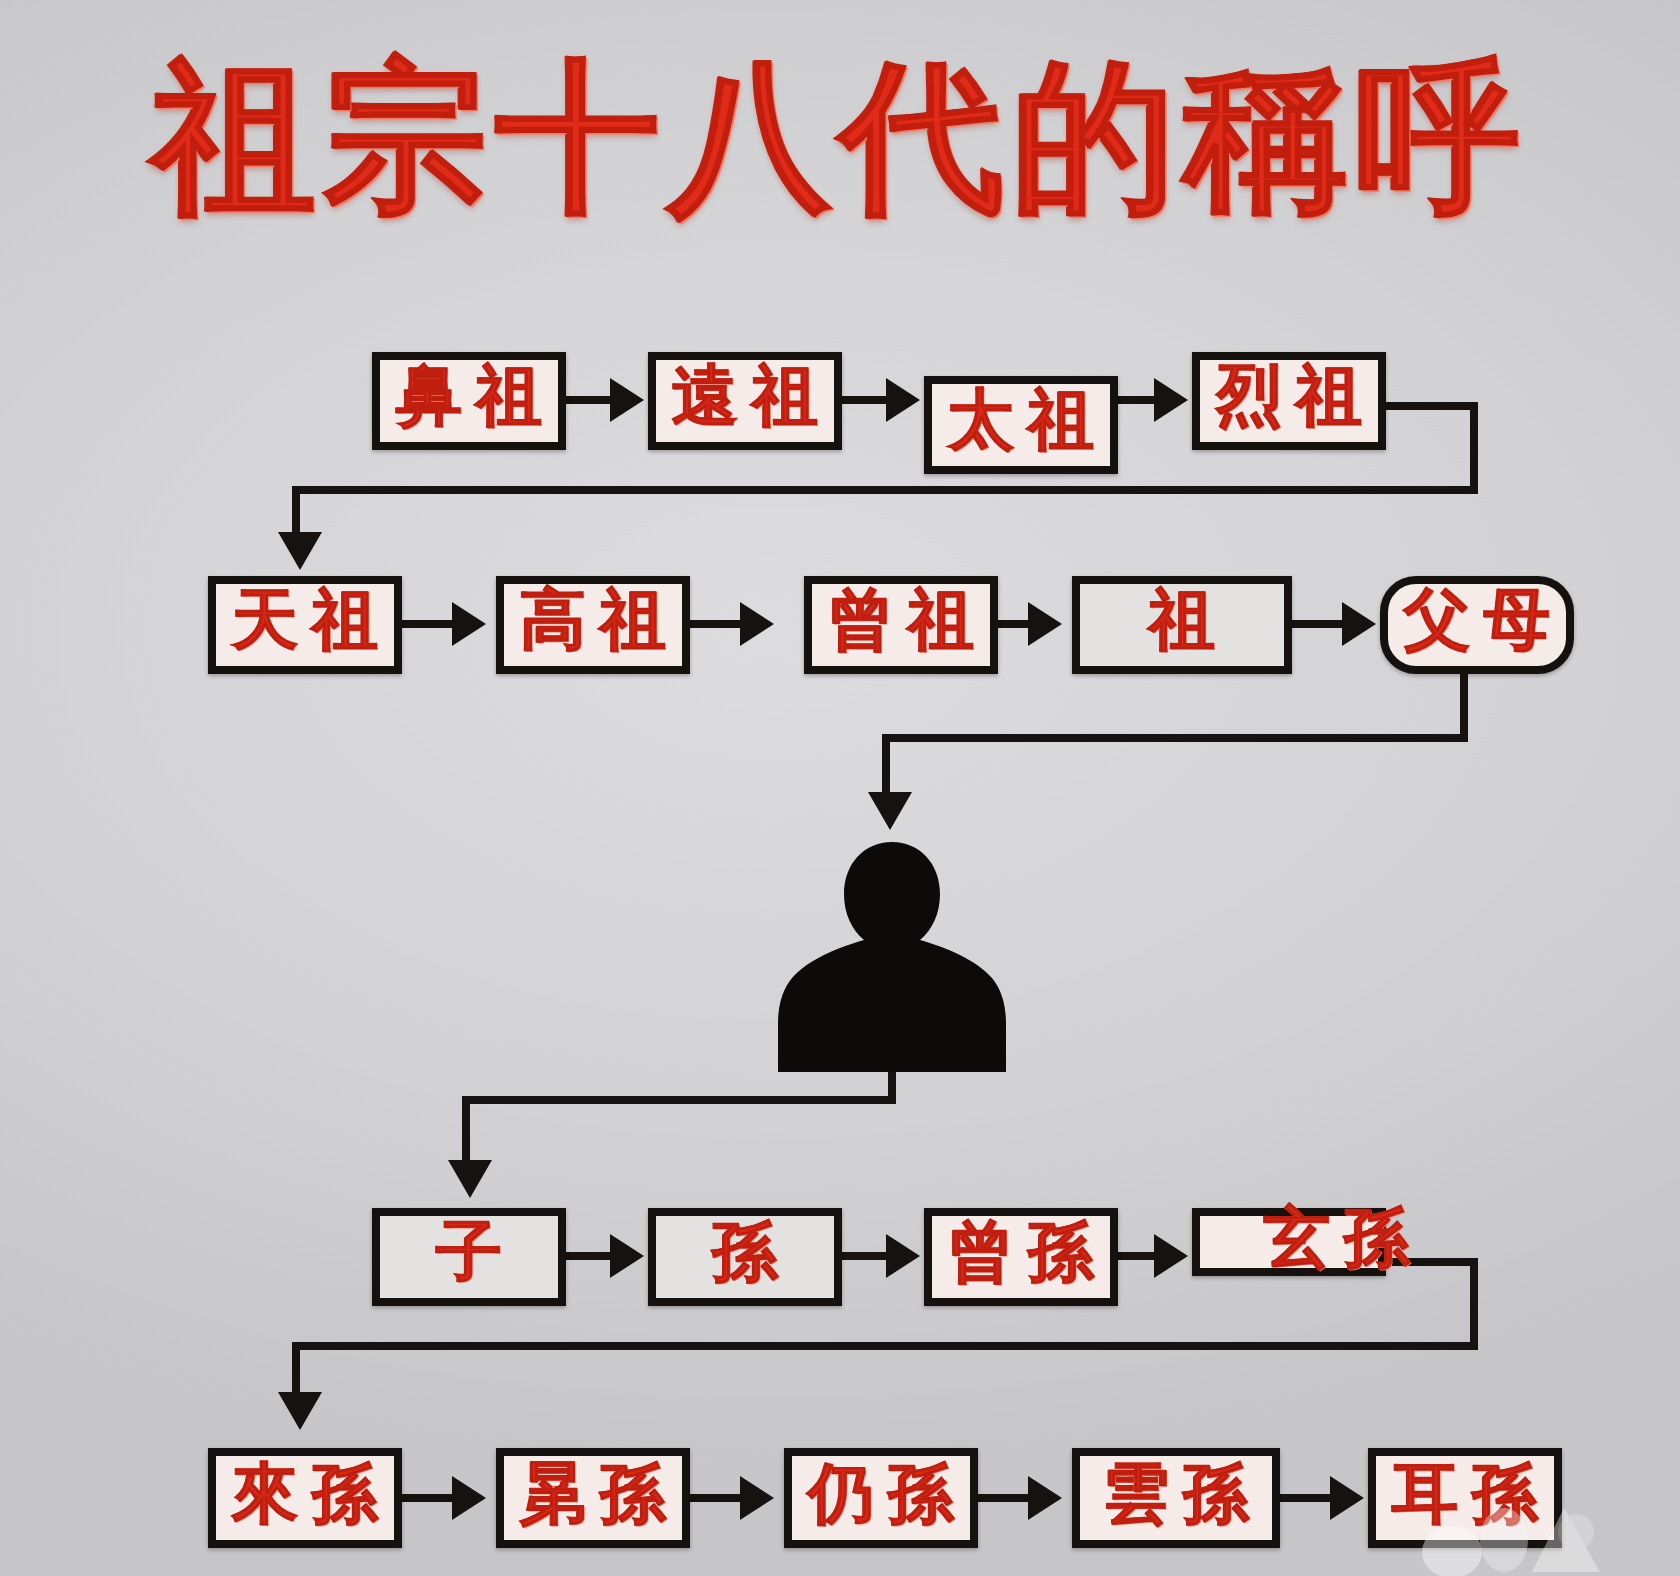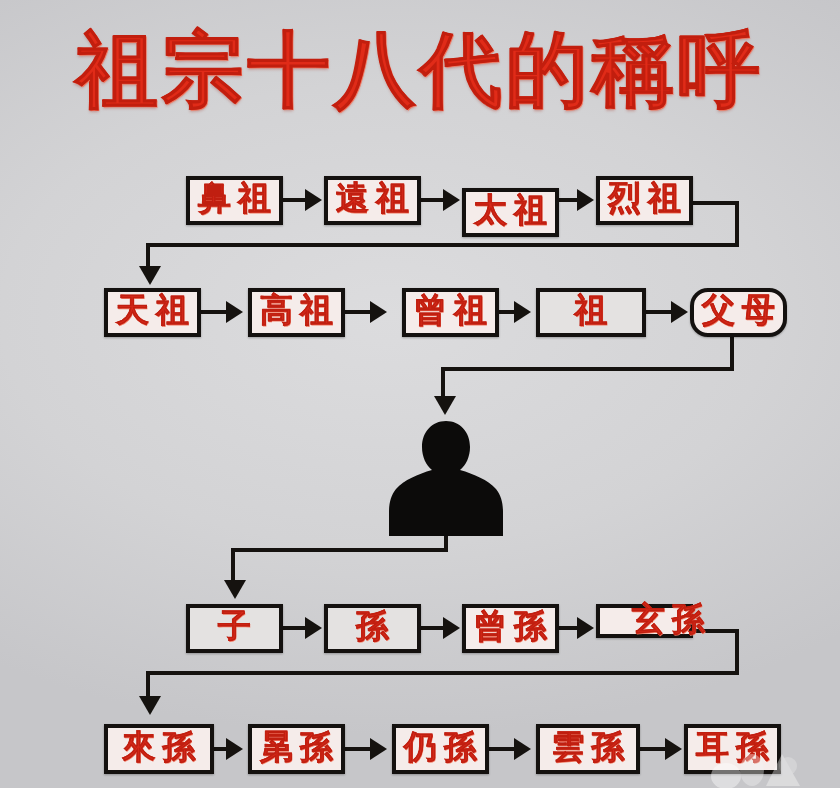--- a/index.html
+++ b/index.html
@@ -230,21 +230,21 @@
   <div class="nodebox" style="left:596px; top:604px; width:97px; height:34px;padding-left:48px;">
     <span class="nodelabel">玄孫</span>
   </div>
 
   <div class="hline" style="left:693px; top:629px; width:46px;"></div>
   <div class="vline" style="left:735px; top:629px; height:46px;"></div>
   <div class="hline" style="left:146px; top:671px; width:593px;"></div>
   <div class="vline" style="left:146px; top:671px; height:32px;"></div>
   <div class="arrow-d" style="left:139px; top:696px;"></div>
 
-  <div class="nodebox" style="left:104px; top:724px; width:110px; height:50px;">
+  <div class="nodebox" style="left:104px; top:724px; width:97px; height:50px;">
     <span class="nodelabel">來孫</span>
   </div>
   <div class="hline" style="left:201px; top:747px; width:28px;"></div>
   <div class="arrow-r" style="left:226px; top:738px;"></div>
 
   <div class="nodebox" style="left:248px; top:724px; width:97px; height:50px;">
     <span class="nodelabel">晜孫</span>
   </div>
   <div class="hline" style="left:345px; top:747px; width:28px;"></div>
   <div class="arrow-r" style="left:370px; top:738px;"></div>

